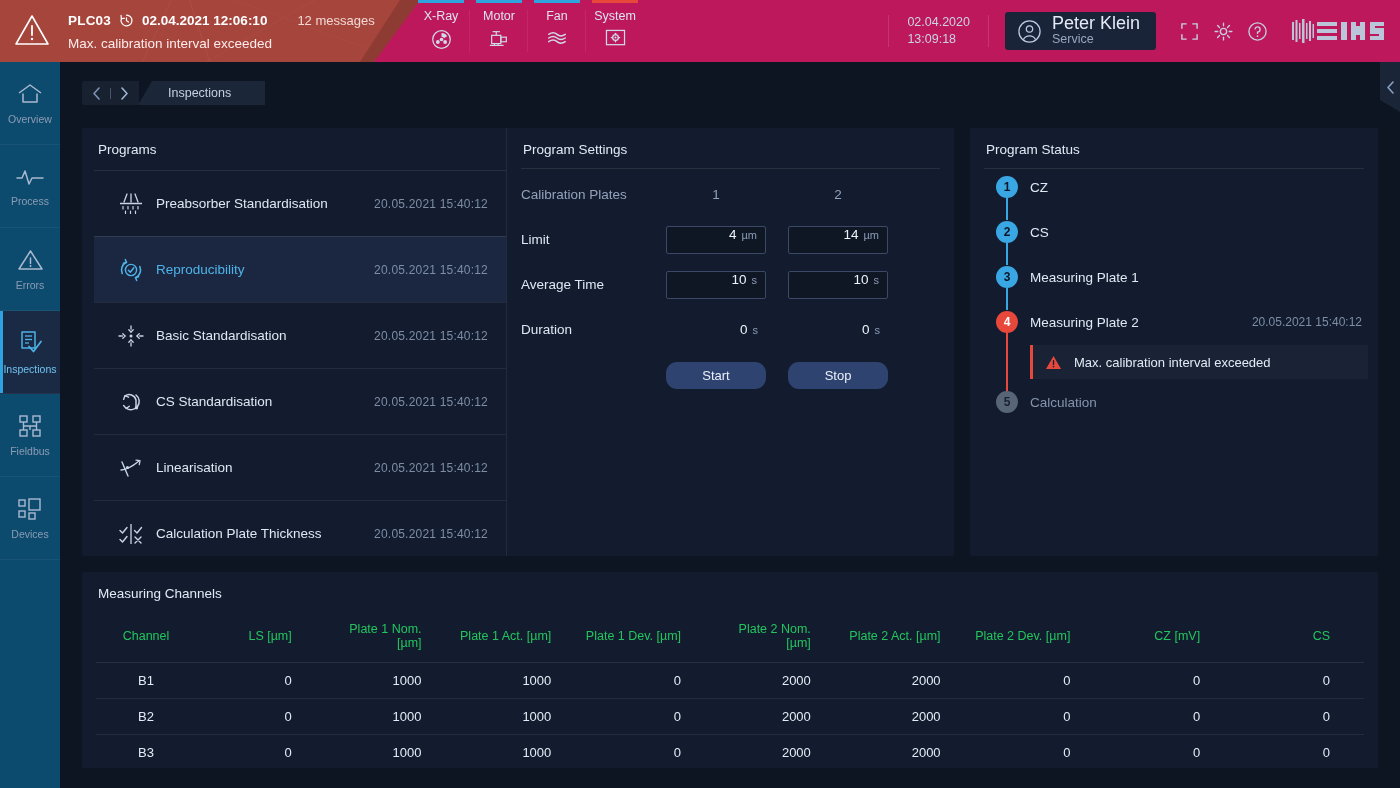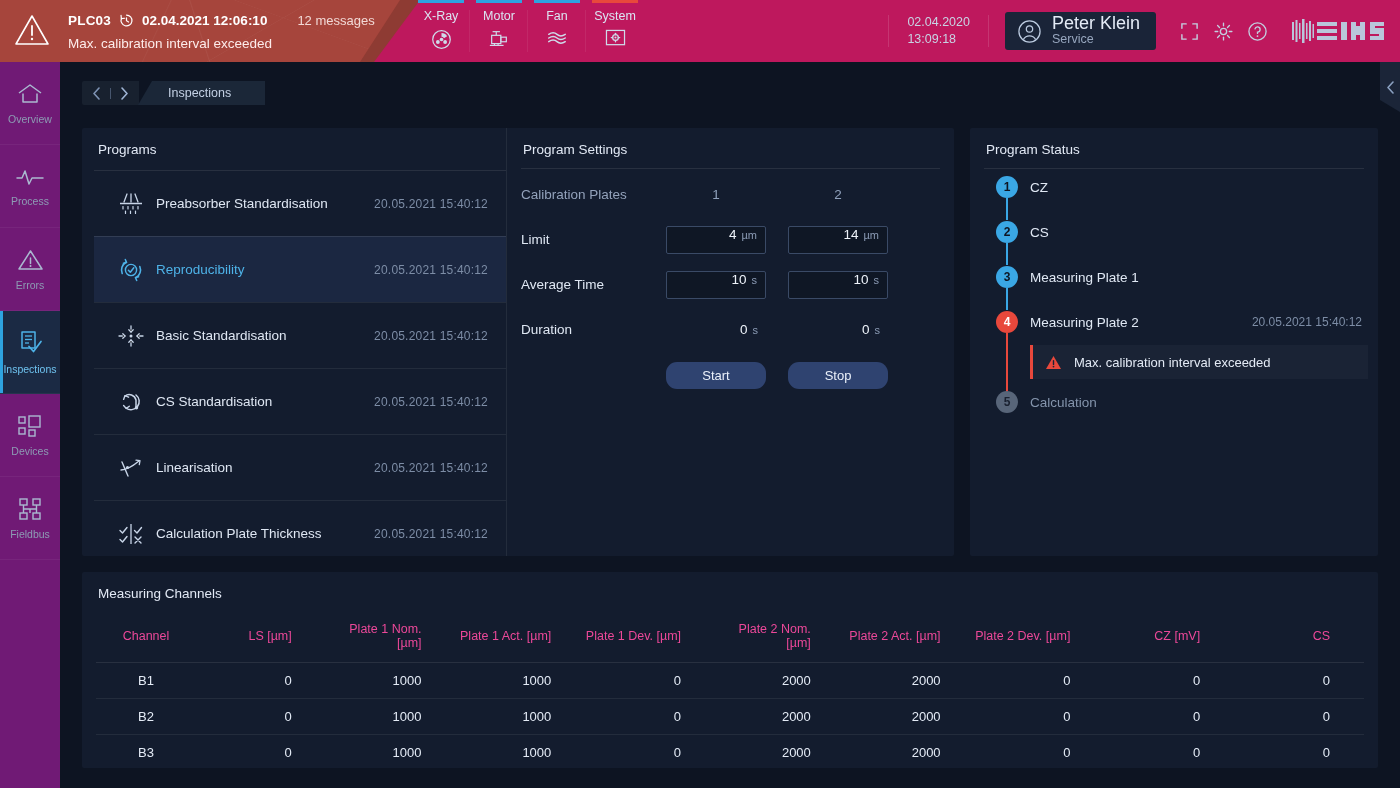--- a/index.html
+++ b/index.html
@@ -65,21 +65,21 @@
   }
   .userbox .names { line-height: 16px; }
   .userbox .n1 { color: #e4ebf6; font-size: 18px; }
   .userbox .n2 { color: #97a6be; font-size: 12.5px; }
   .hicon { width: 34px; display:flex; align-items:center; justify-content:center; cursor:pointer; }
   .logo { margin: 0 14px 0 18px; display: flex; align-items: center; }
 
   
   .sidebar {
     position: absolute; left: 0; top: 62px; width: 60px; height: 726px;
-    background: #701a75;
+    background: #0c4a6e;
   }
   .nav-item {
     position: relative; height: 83px; display: flex; flex-direction: column;
     align-items: center; justify-content: center; gap: 7px; cursor: pointer;
     border-bottom: 1px solid rgba(255,255,255,.05);
   }
   .nav-item .nlbl { font-size: 10.5px; color: #8d9cb4; }
   .nav-item.active { background: #1b2a44; }
   .nav-item.active::before {
     content:""; position:absolute; left:0; top:0; bottom:0; width:3px; background:#2ea3e0;
@@ -174,21 +174,21 @@
   .warnbox {
     margin: 8px 0 8px 0; background: #1a2335; border-left: 3px solid #e8483c;
     height: 34px; display:flex; align-items:center; gap:12px; padding-left: 12px;
   }
   .warnbox .wtxt { font-size: 13px; color: #e3eaf5; }
 
   
   #chan-card { left: 22px; top: 510px; width: 1296px; height: 196px; }
   table { width: 100%; border-collapse: collapse; table-layout: fixed; }
   thead th {
-    font-weight: normal; font-size: 12.5px; color: #ec4899;
+    font-weight: normal; font-size: 12.5px; color: #22c55e;
     padding: 10px 0 12px 0; border-bottom: 1px solid rgba(255,255,255,.09);
   }
   tbody td {
     font-size: 13px; color: #e4ebf6; padding: 10px 0;
     border-bottom: 1px solid rgba(255,255,255,.07);
   }
   tbody tr:last-child td { border-bottom: none; }
   .tblwrap { padding: 0 14px; }
   th.c0, td.c0 { width: 100px; text-align: center; }
   th.cn, td.cn { text-align: right; padding-right: 34px; }
@@ -388,38 +388,38 @@
       <path d="M6 2 H19 V18 H6 Z" fill="none" stroke="#4eb3e8" stroke-width="1.5" stroke-linejoin="round"></path>
       <line x1="9" y1="6" x2="16" y2="6" stroke="#4eb3e8" stroke-width="1.3"></line>
       <line x1="9" y1="9.5" x2="16" y2="9.5" stroke="#4eb3e8" stroke-width="1.3"></line>
       <line x1="9" y1="13" x2="13" y2="13" stroke="#4eb3e8" stroke-width="1.3"></line>
       <path d="M13 16.5 L17.5 21.5 L25 11.5" fill="none" stroke="#4eb3e8" stroke-width="1.7" stroke-linecap="round" stroke-linejoin="round"></path>
     </svg>
     <span class="nlbl">Inspections</span>
   </div>
 
   <div class="nav-item">
-    <svg width="26" height="24" viewBox="0 0 26 24">
-      <rect x="2" y="3" width="6" height="6" fill="none" stroke="#aab9d0" stroke-width="1.4"></rect>
-      <rect x="12" y="2" width="11" height="11" fill="none" stroke="#aab9d0" stroke-width="1.4"></rect>
-      <rect x="2" y="14" width="6" height="6" fill="none" stroke="#aab9d0" stroke-width="1.4"></rect>
-      <rect x="12" y="16" width="6" height="6" fill="none" stroke="#aab9d0" stroke-width="1.4"></rect>
-    </svg>
-    <span class="nlbl">Devices</span>
-  </div>
-
-  <div class="nav-item">
     <svg width="28" height="24" viewBox="0 0 28 24">
       <rect x="4" y="2" width="7" height="6" fill="none" stroke="#aab9d0" stroke-width="1.4"></rect>
       <rect x="17" y="2" width="7" height="6" fill="none" stroke="#aab9d0" stroke-width="1.4"></rect>
       <rect x="4" y="16" width="7" height="6" fill="none" stroke="#aab9d0" stroke-width="1.4"></rect>
       <rect x="17" y="16" width="7" height="6" fill="none" stroke="#aab9d0" stroke-width="1.4"></rect>
       <path d="M7.5 8 V12 H20.5 V8 M14 12 V16 M7.5 12 V16 M20.5 12 V16" fill="none" stroke="#aab9d0" stroke-width="1.4"></path>
     </svg>
     <span class="nlbl">Fieldbus</span>
+  </div>
+
+  <div class="nav-item">
+    <svg width="26" height="24" viewBox="0 0 26 24">
+      <rect x="2" y="3" width="6" height="6" fill="none" stroke="#aab9d0" stroke-width="1.4"></rect>
+      <rect x="12" y="2" width="11" height="11" fill="none" stroke="#aab9d0" stroke-width="1.4"></rect>
+      <rect x="2" y="14" width="6" height="6" fill="none" stroke="#aab9d0" stroke-width="1.4"></rect>
+      <rect x="12" y="16" width="6" height="6" fill="none" stroke="#aab9d0" stroke-width="1.4"></rect>
+    </svg>
+    <span class="nlbl">Devices</span>
   </div>
 </div>
 
 <div class="content">
 
   <div class="breadcrumb">
     <div class="bc-arrows">
       <svg width="9" height="13" viewBox="0 0 9 13">
         <path d="M7 1 L2 6.5 L7 12" fill="none" stroke="#7e93b4" stroke-width="1.6" stroke-linecap="round" stroke-linejoin="round"></path>
       </svg>

